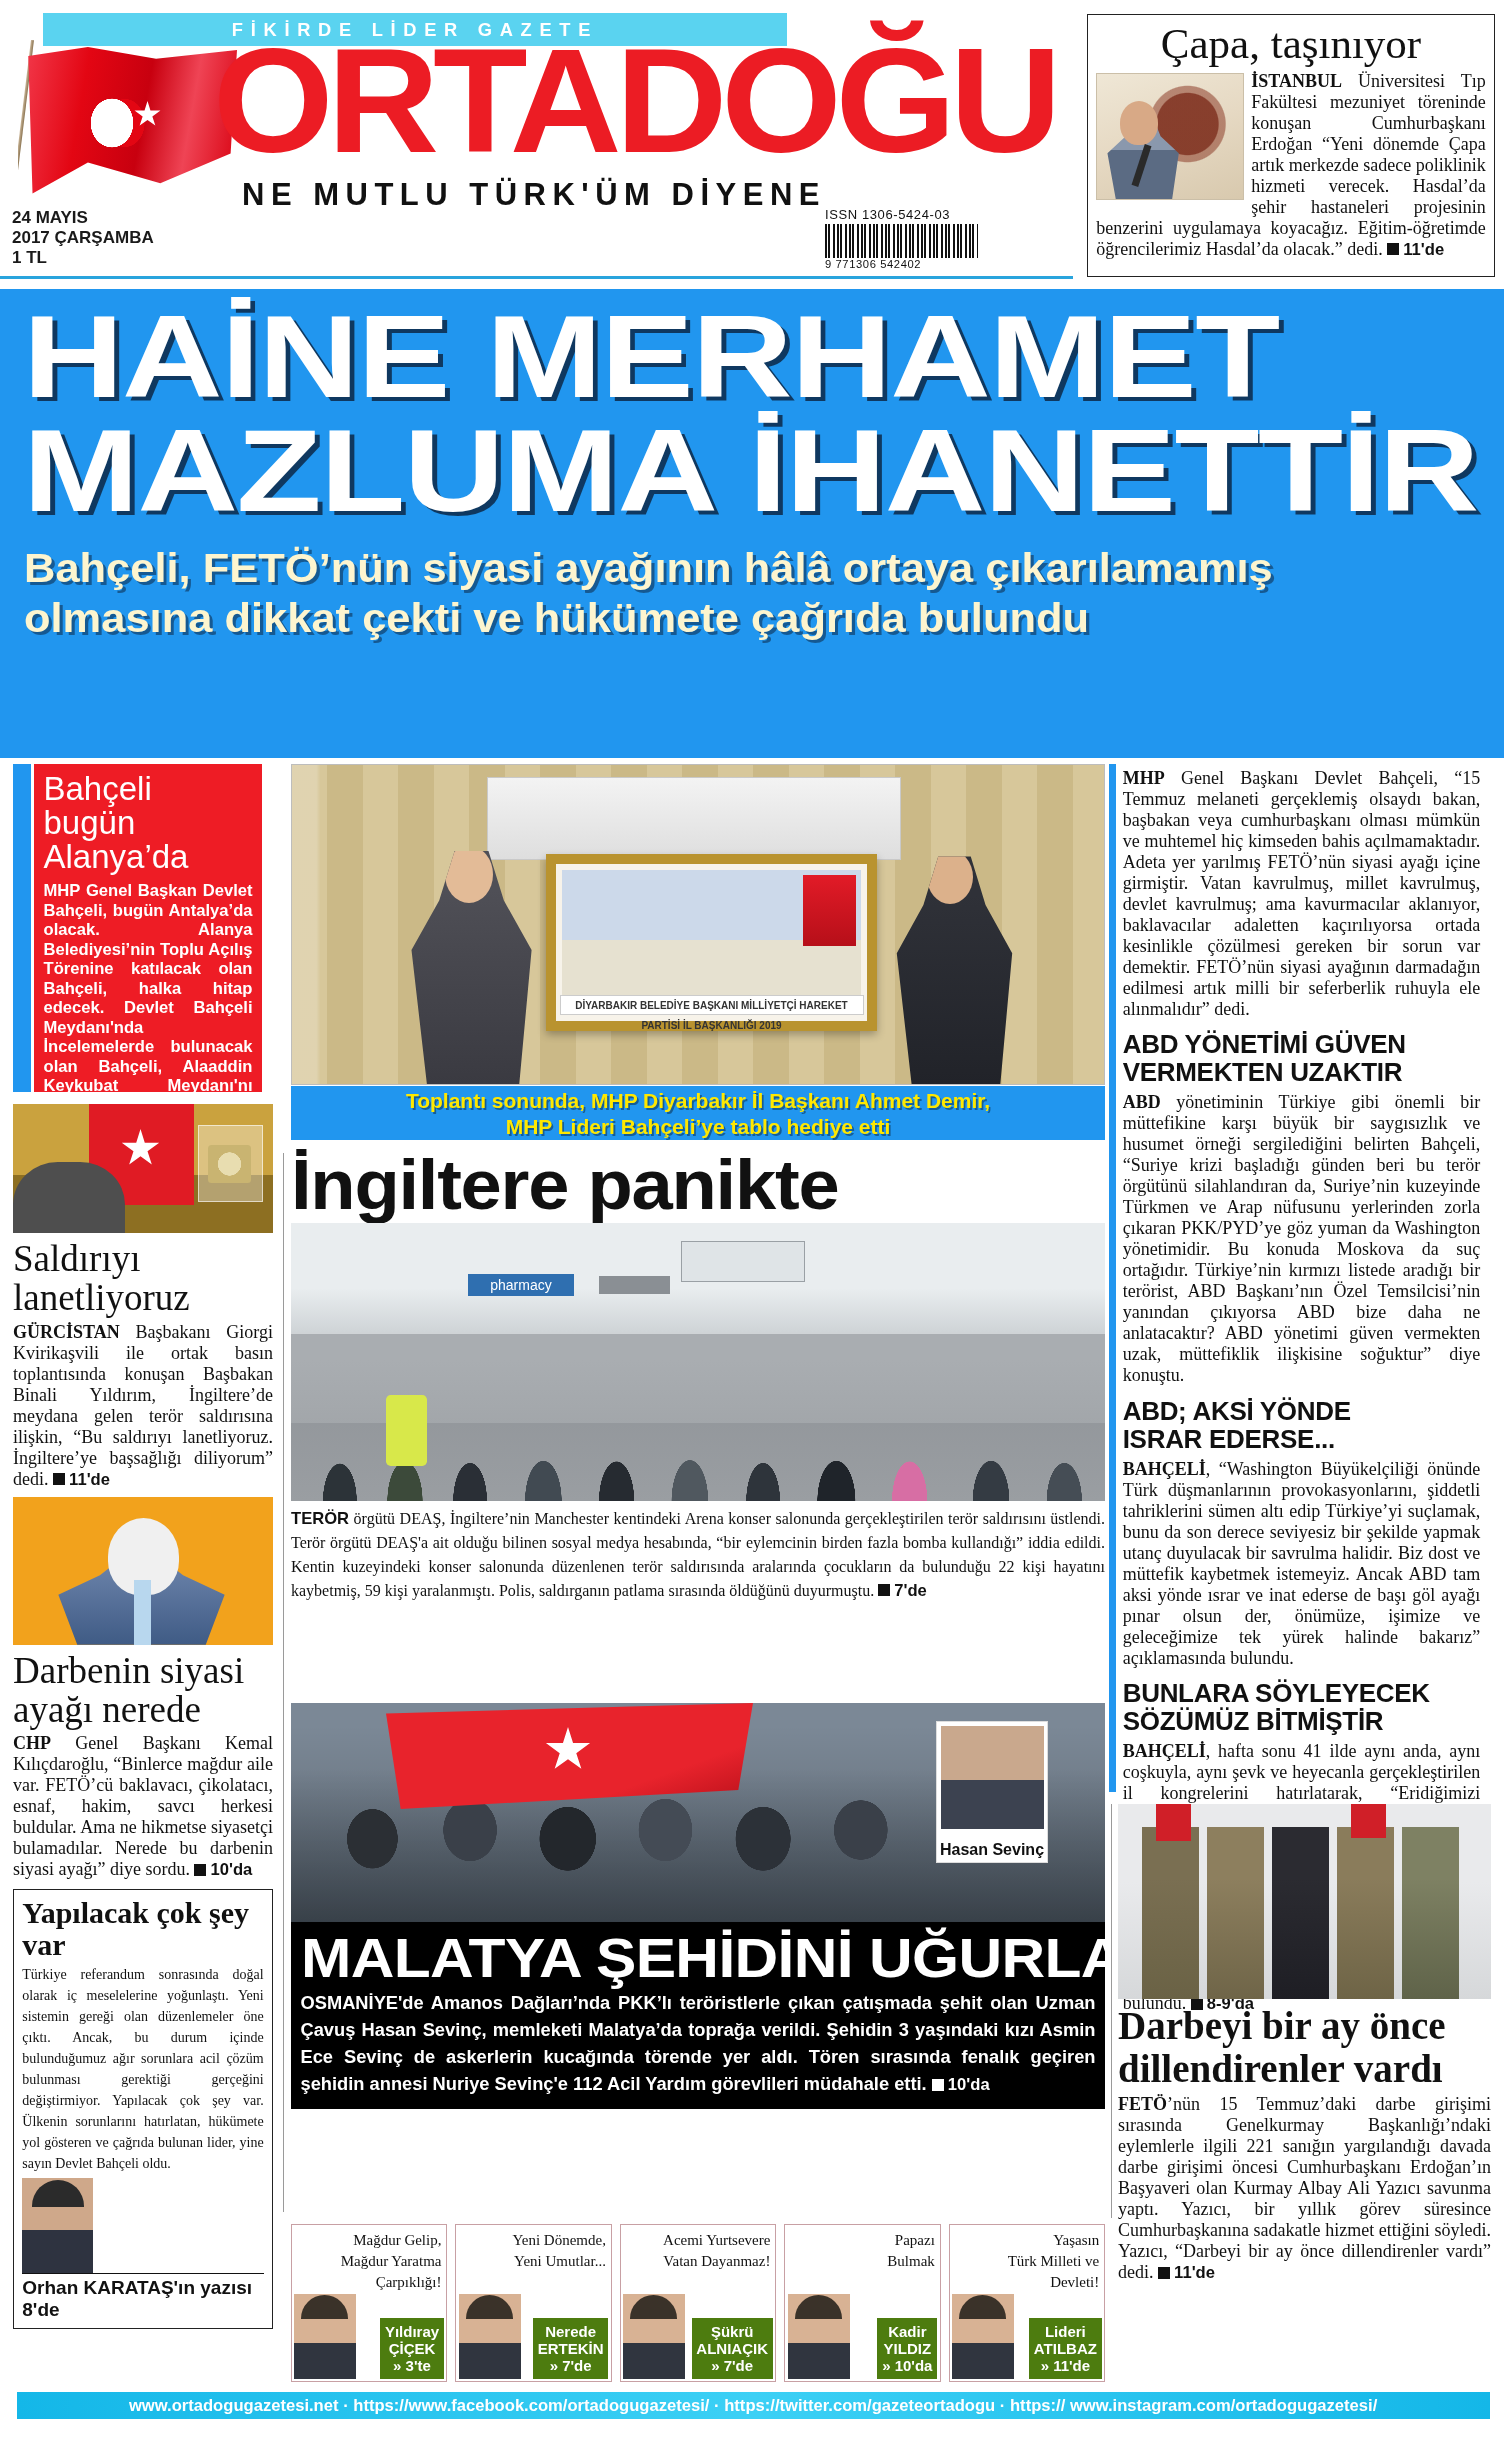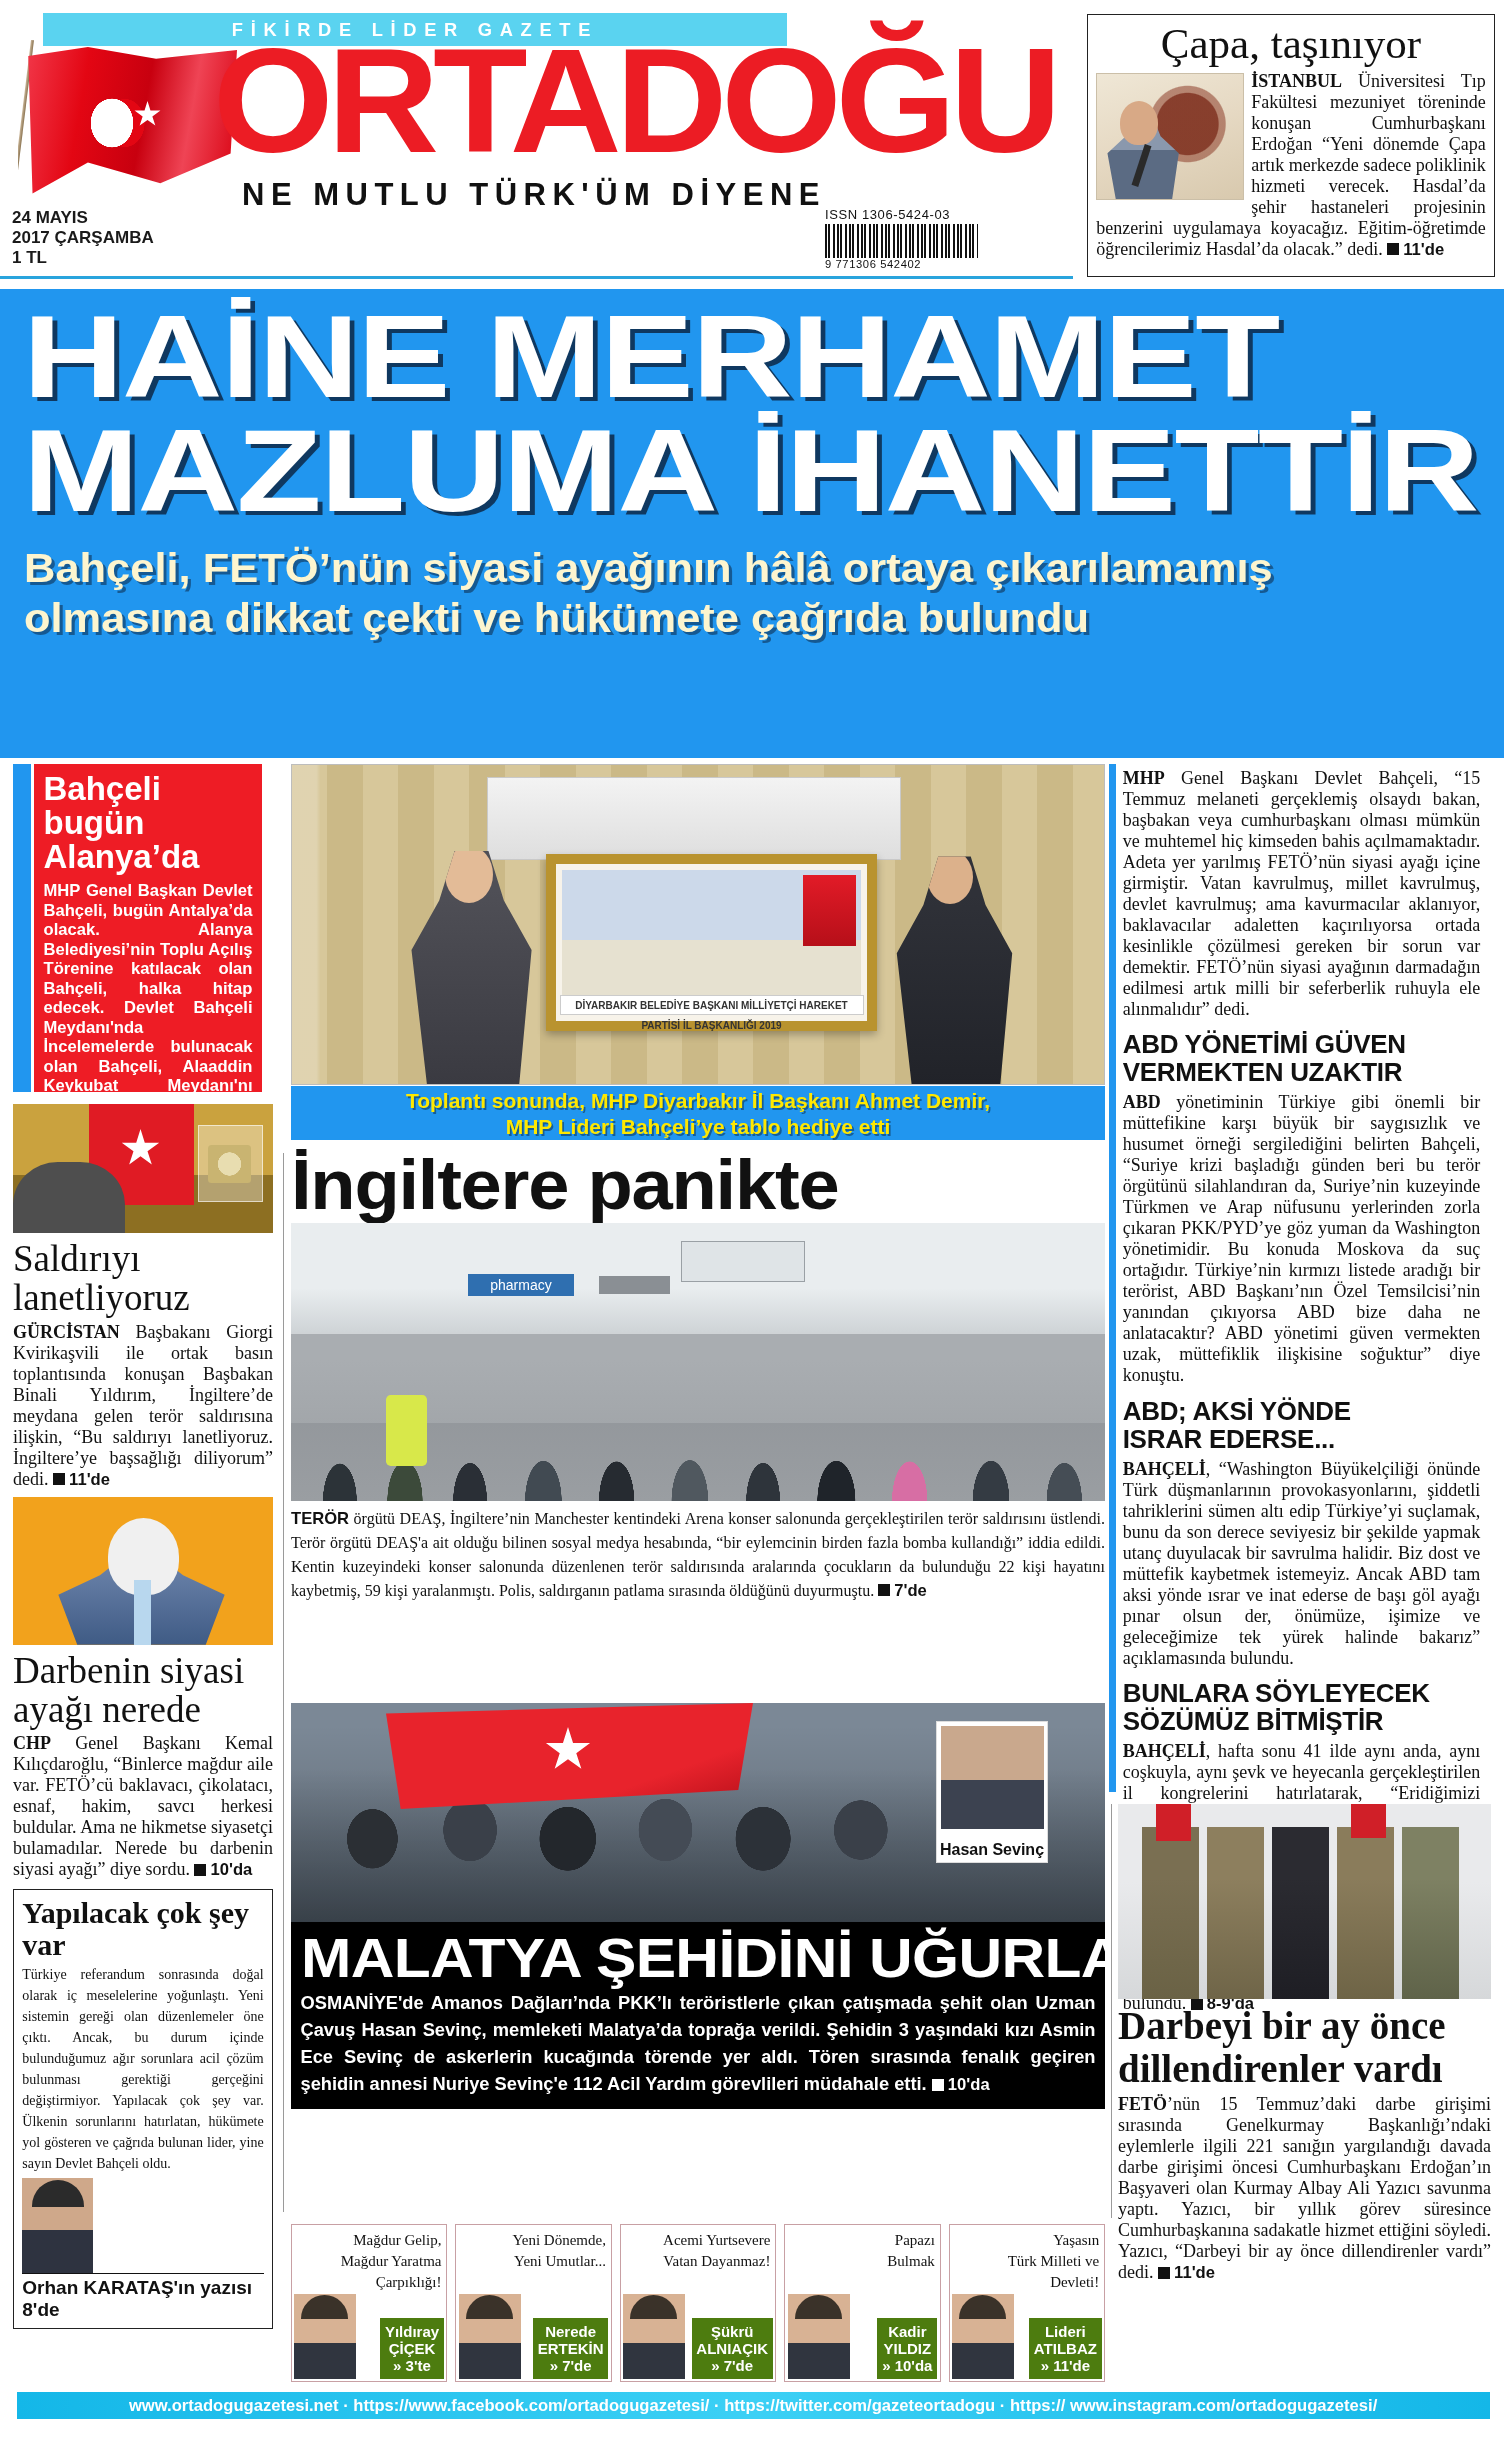--- a/index.html
+++ b/index.html
@@ -118,21 +118,21 @@
     color:#fdf5cf; font-weight:bold; font-size:41px; line-height:50px;
     transform:scaleX(1.06); transform-origin:left top;
     text-shadow:3px 3px 0 rgba(12,40,70,.55);
   }
 
   
   .redbox {
     position:absolute; left:34px; top:764px; width:228px; height:328px;
     background:#ee1c25; color:#fff; padding:8.3px 9.5px 6px 9.5px;
   }
-  .redbox h2 { font-size:33px; line-height:34px; font-weight:bold; }
+  .redbox h2 { font-size:33px; line-height:34px; font-weight:normal; }
   .redbox p { margin-top:7px; font-size:16.6px; line-height:19.5px; font-weight:bold; text-align:justify; }
   .blueedge { position:absolute; left:13px; top:764px; width:18px; height:328px; background:#2196ef; }
 
   
   .mainphoto {
     position:absolute; left:291px; top:764px; width:814px; height:321px;
     overflow:hidden; border:0.6px solid #bdbdbd;
     background:linear-gradient(180deg,#d8cba0 0 62%, #b9a87a 62% 100%);
   }
   .mp-wall { position:absolute; inset:0;

